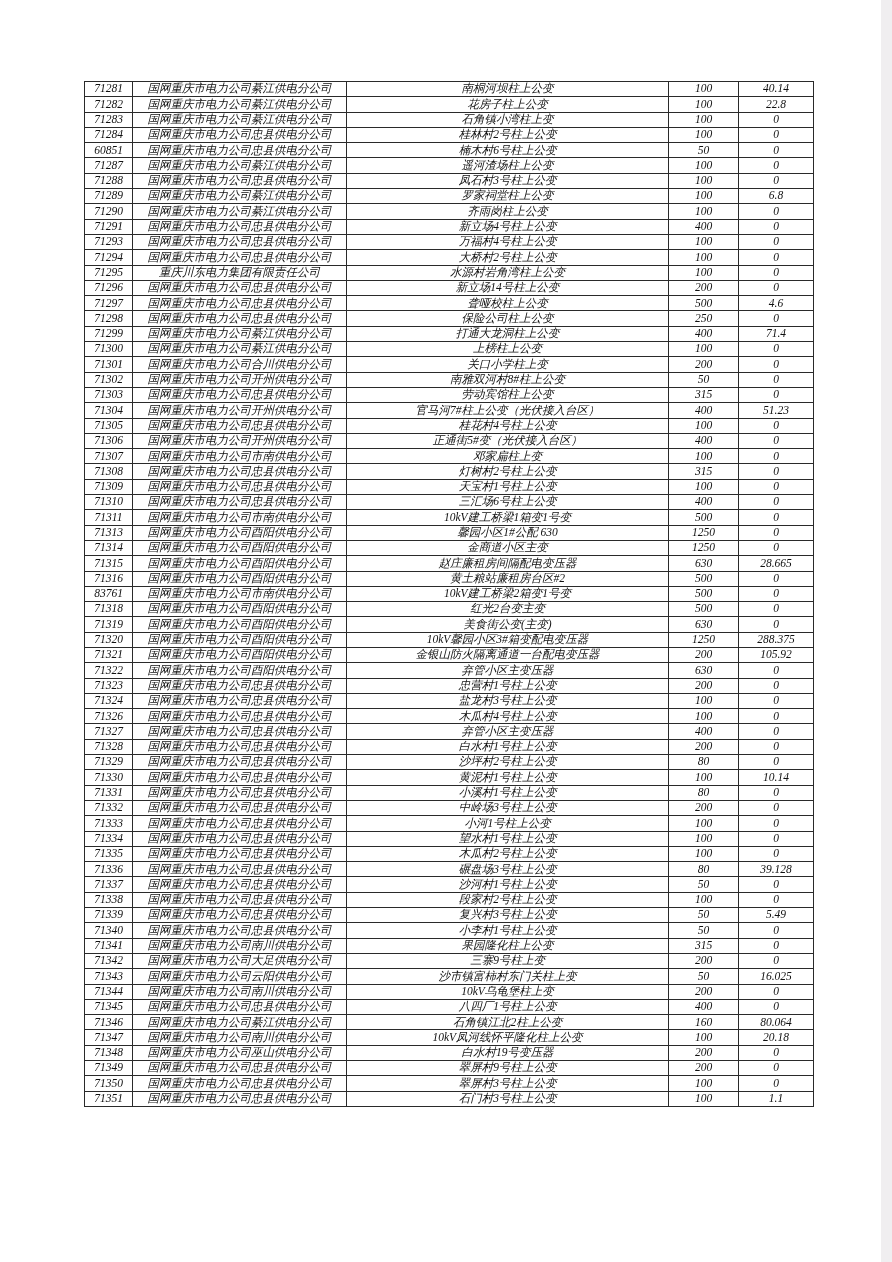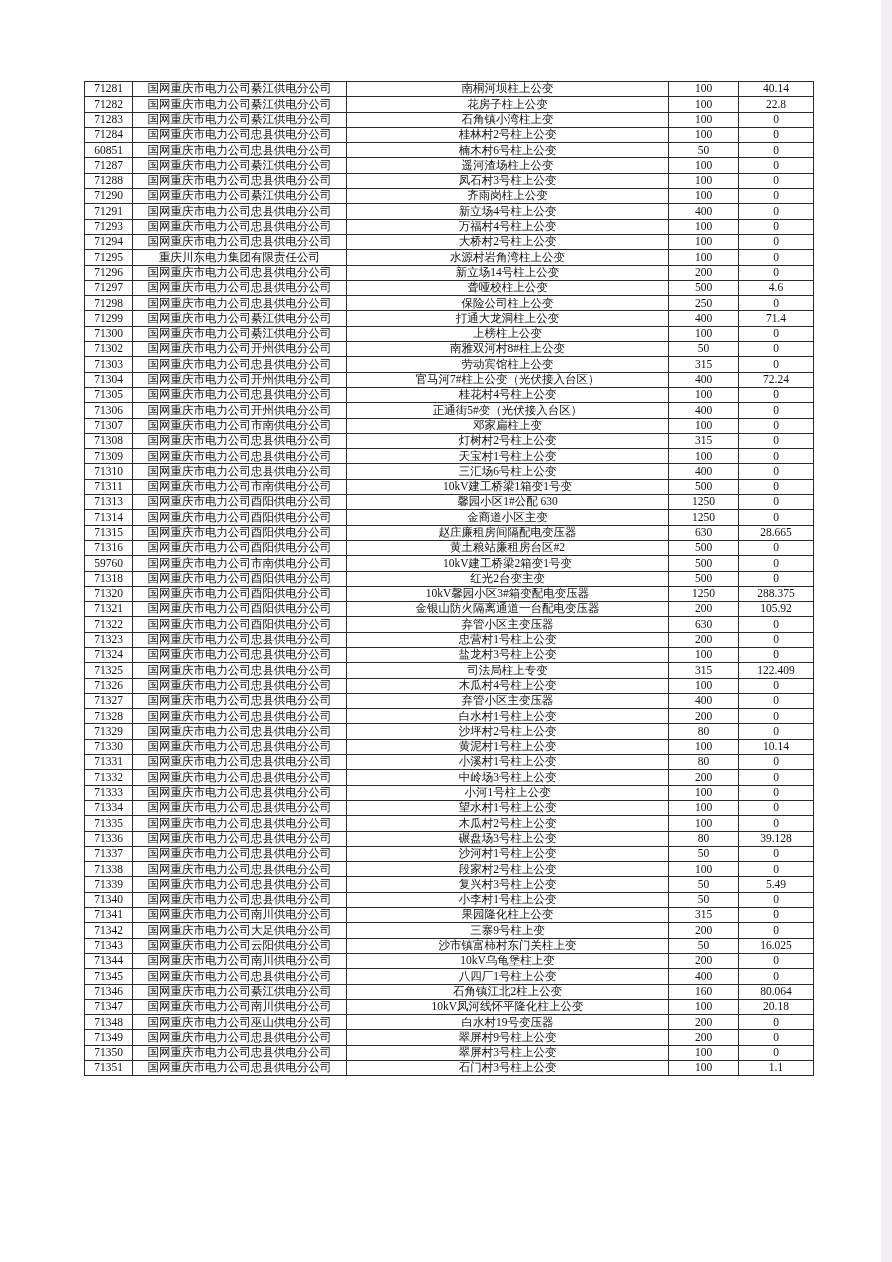--- a/index.html
+++ b/index.html
@@ -13,20 +13,21 @@
     position: relative;
     overflow: hidden;
     font-family: "Liberation Serif", "DejaVu Serif", serif;
     color: #111111;
   }
   .page {
     position: absolute;
     left: 0; top: 0;
     width: 892px; height: 1262px;
     background: #ffffff;
+    font-style: italic;
   }
   .page-edge-strip {
     position: absolute;
     right: 0; top: 0;
     width: 11px; height: 1262px;
     background: #f0eef0;
   }
   table.tx-table {
     position: absolute;
     left: 84px;
@@ -109,20 +110,27 @@
           <td>0</td>
         </tr>
         <tr>
           <td>71288</td>
           <td>国网重庆市电力公司忠县供电分公司</td>
           <td>凤石村3号柱上公变</td>
           <td>100</td>
           <td>0</td>
         </tr>
         <tr>
+          <td>71289</td>
+          <td>国网重庆市电力公司綦江供电分公司</td>
+          <td>罗家祠堂柱上公变</td>
+          <td>100</td>
+          <td>6.8</td>
+        </tr>
+        <tr>
           <td>71290</td>
           <td>国网重庆市电力公司綦江供电分公司</td>
           <td>齐雨岗柱上公变</td>
           <td>100</td>
           <td>0</td>
         </tr>
         <tr>
           <td>71291</td>
           <td>国网重庆市电力公司忠县供电分公司</td>
           <td>新立场4号柱上公变</td>
@@ -176,20 +184,27 @@
           <td>国网重庆市电力公司綦江供电分公司</td>
           <td>打通大龙洞柱上公变</td>
           <td>400</td>
           <td>71.4</td>
         </tr>
         <tr>
           <td>71300</td>
           <td>国网重庆市电力公司綦江供电分公司</td>
           <td>上榜柱上公变</td>
           <td>100</td>
+          <td>0</td>
+        </tr>
+        <tr>
+          <td>71301</td>
+          <td>国网重庆市电力公司合川供电分公司</td>
+          <td>关口小学柱上变</td>
+          <td>200</td>
           <td>0</td>
         </tr>
         <tr>
           <td>71302</td>
           <td>国网重庆市电力公司开州供电分公司</td>
           <td>南雅双河村8#柱上公变</td>
           <td>50</td>
           <td>0</td>
         </tr>
         <tr>
@@ -197,21 +212,21 @@
           <td>国网重庆市电力公司忠县供电分公司</td>
           <td>劳动宾馆柱上公变</td>
           <td>315</td>
           <td>0</td>
         </tr>
         <tr>
           <td>71304</td>
           <td>国网重庆市电力公司开州供电分公司</td>
           <td>官马河7#柱上公变（光伏接入台区）</td>
           <td>400</td>
-          <td>72.24</td>
+          <td>51.23</td>
         </tr>
         <tr>
           <td>71305</td>
           <td>国网重庆市电力公司忠县供电分公司</td>
           <td>桂花村4号柱上公变</td>
           <td>100</td>
           <td>0</td>
         </tr>
         <tr>
           <td>71306</td>
@@ -277,34 +292,41 @@
           <td>28.665</td>
         </tr>
         <tr>
           <td>71316</td>
           <td>国网重庆市电力公司酉阳供电分公司</td>
           <td>黄土粮站廉租房台区#2</td>
           <td>500</td>
           <td>0</td>
         </tr>
         <tr>
-          <td>59760</td>
+          <td>83761</td>
           <td>国网重庆市电力公司市南供电分公司</td>
           <td>10kV建工桥梁2箱变1号变</td>
           <td>500</td>
           <td>0</td>
         </tr>
         <tr>
           <td>71318</td>
           <td>国网重庆市电力公司酉阳供电分公司</td>
           <td>红光2台变主变</td>
           <td>500</td>
           <td>0</td>
         </tr>
         <tr>
+          <td>71319</td>
+          <td>国网重庆市电力公司酉阳供电分公司</td>
+          <td>美食街公变(主变)</td>
+          <td>630</td>
+          <td>0</td>
+        </tr>
+        <tr>
           <td>71320</td>
           <td>国网重庆市电力公司酉阳供电分公司</td>
           <td>10kV馨园小区3#箱变配电变压器</td>
           <td>1250</td>
           <td>288.375</td>
         </tr>
         <tr>
           <td>71321</td>
           <td>国网重庆市电力公司酉阳供电分公司</td>
           <td>金银山防火隔离通道一台配电变压器</td>
@@ -324,27 +346,20 @@
           <td>忠营村1号柱上公变</td>
           <td>200</td>
           <td>0</td>
         </tr>
         <tr>
           <td>71324</td>
           <td>国网重庆市电力公司忠县供电分公司</td>
           <td>盐龙村3号柱上公变</td>
           <td>100</td>
           <td>0</td>
-        </tr>
-        <tr>
-          <td>71325</td>
-          <td>国网重庆市电力公司忠县供电分公司</td>
-          <td>司法局柱上专变</td>
-          <td>315</td>
-          <td>122.409</td>
         </tr>
         <tr>
           <td>71326</td>
           <td>国网重庆市电力公司忠县供电分公司</td>
           <td>木瓜村4号柱上公变</td>
           <td>100</td>
           <td>0</td>
         </tr>
         <tr>
           <td>71327</td>

